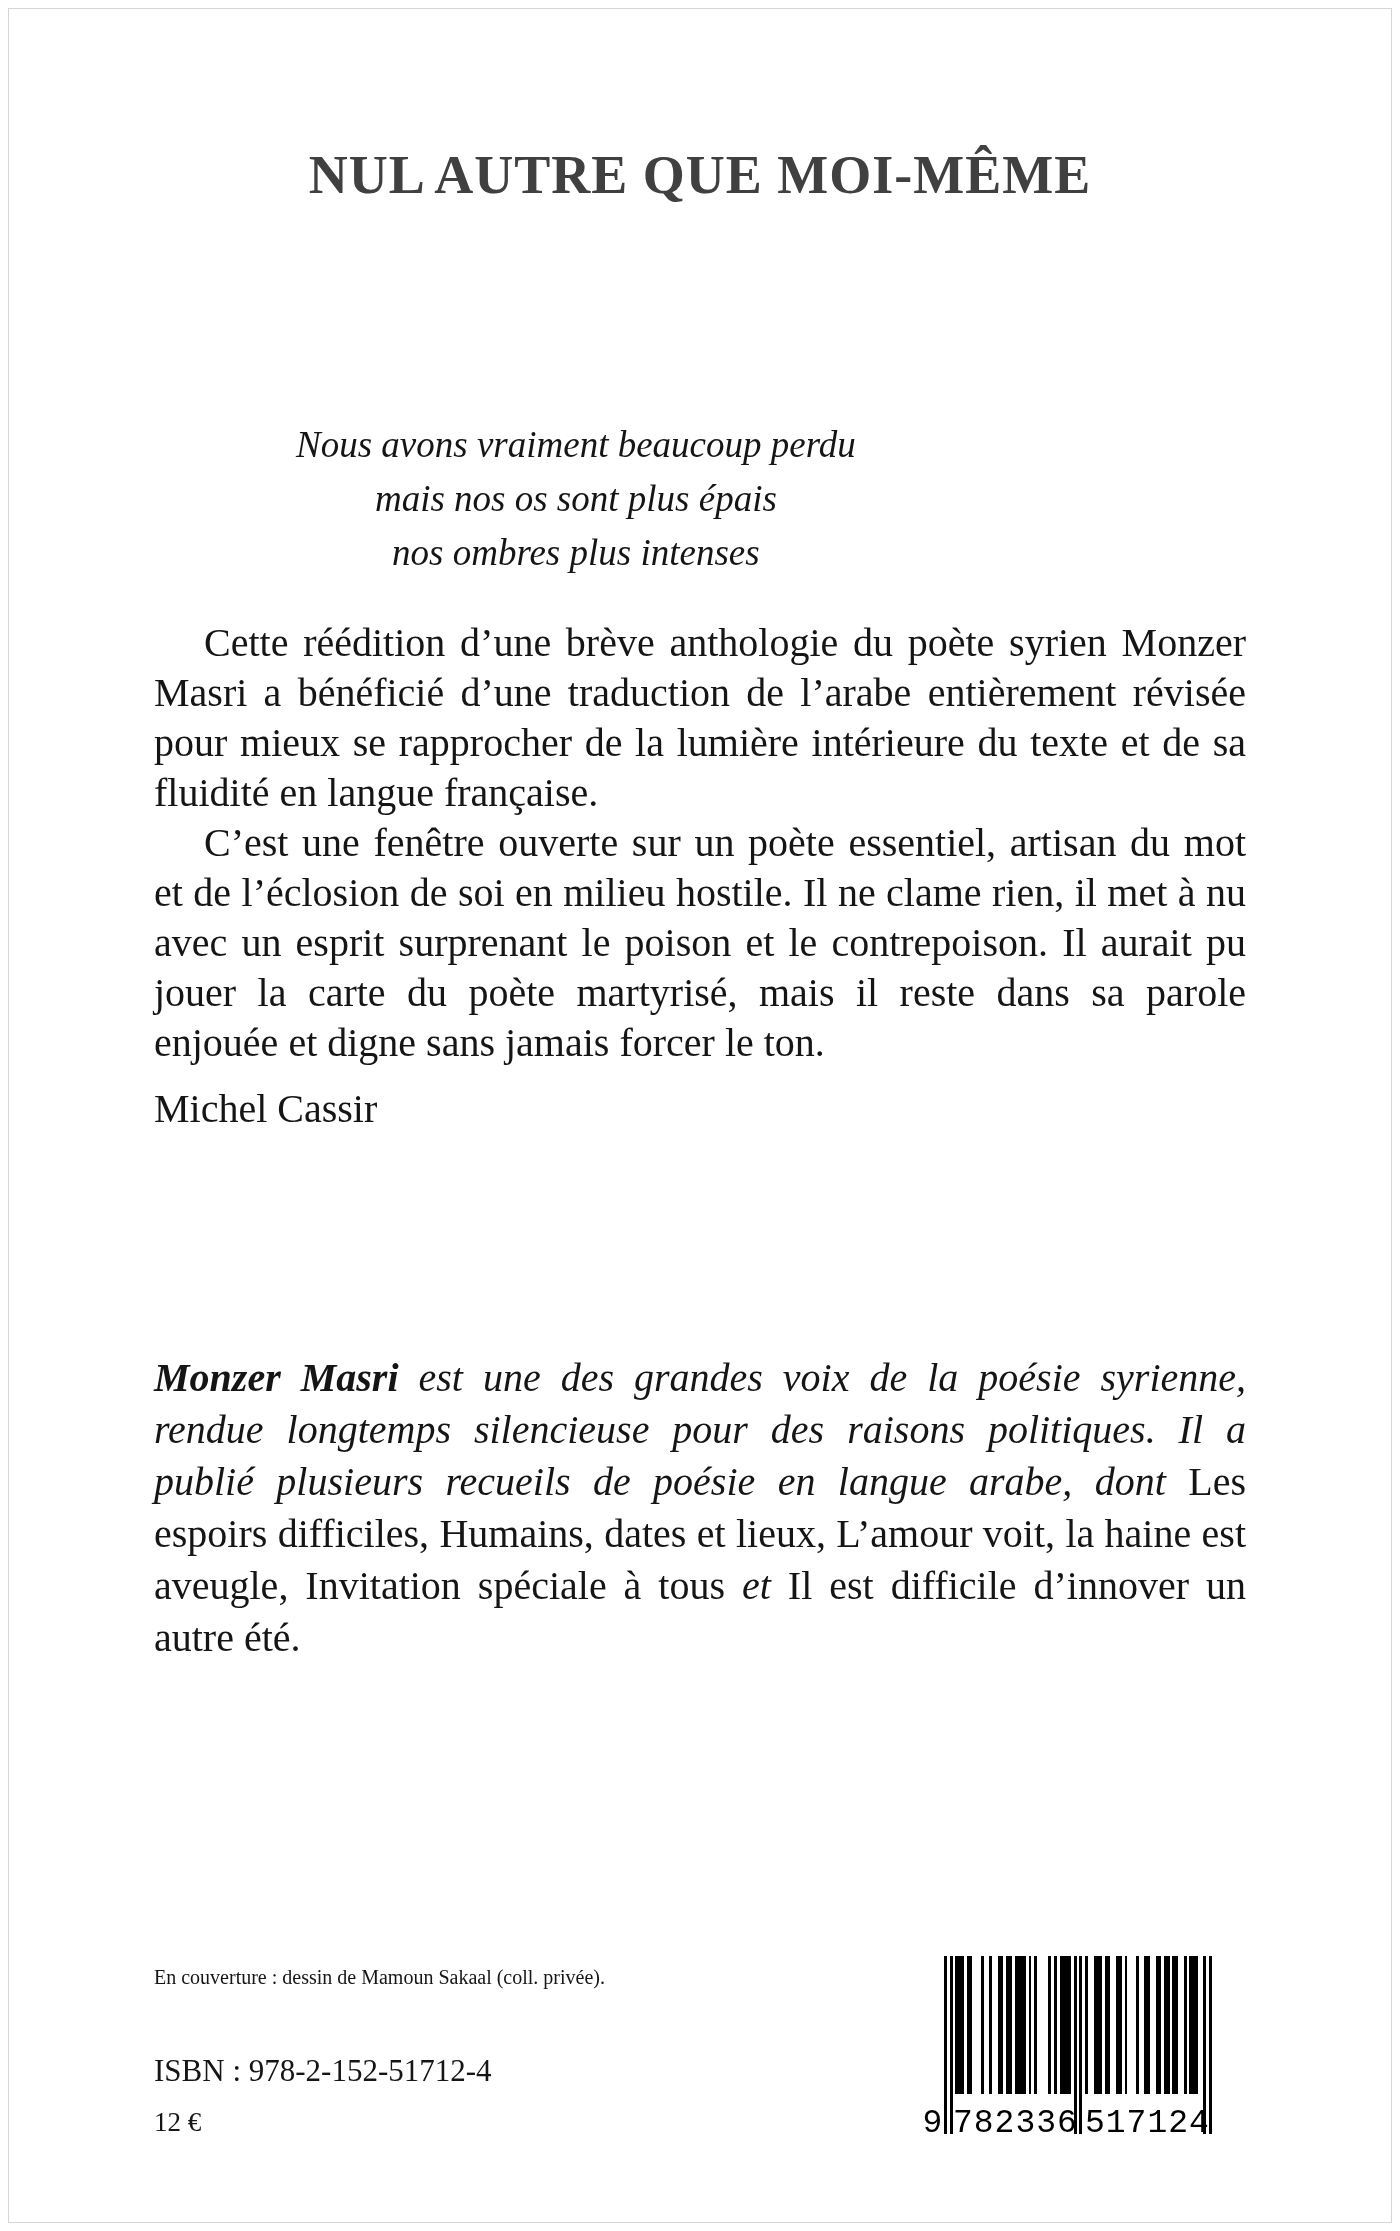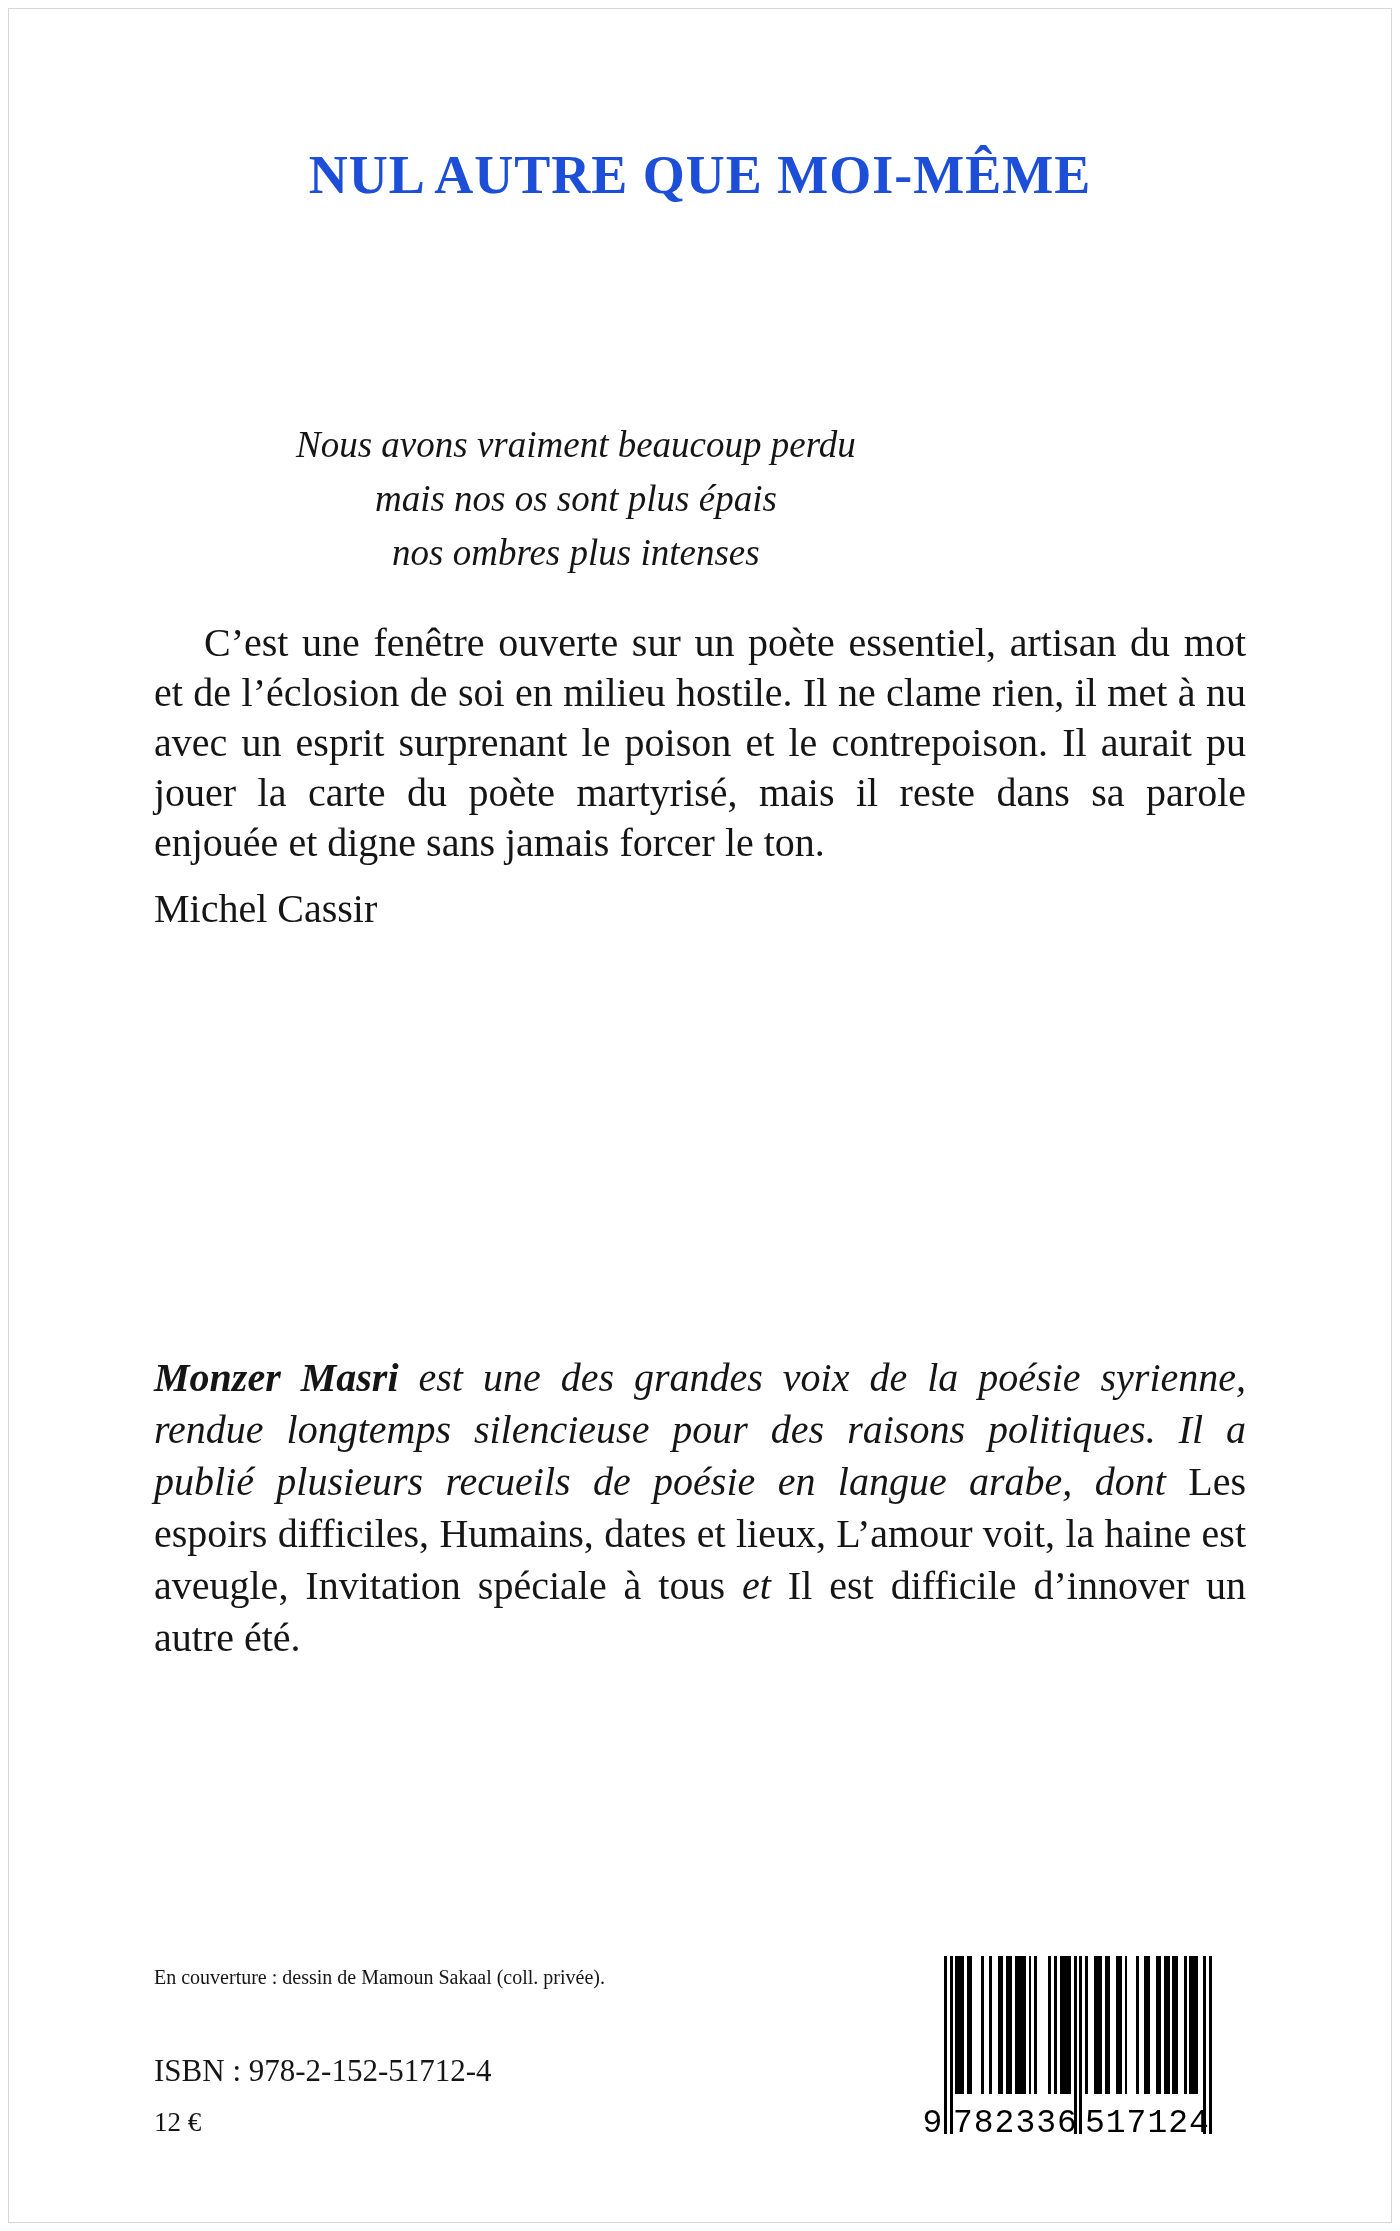--- a/index.html
+++ b/index.html
@@ -129,29 +129,30 @@
   .bc-first { left: -8px; width: 22px; }
   .bc-g1 { left: 23px; width: 118px; text-align: right; }
   .bc-g2 { left: 155px; width: 118px; margin-top: 44px; }
 </style>
 </head>
 <body>
 
 <div class="page">
   <div class="frame"></div>
 
-  <h1 class="title" style="color: #1d4ed8;">NUL AUTRE QUE MOI-MÊME</h1>
+  <h1 class="title" style="color: #404040;">NUL AUTRE QUE MOI-MÊME</h1>
 
   <div class="epigraph">
     <div class="ep-line">Nous avons vraiment beaucoup perdu</div>
     <div class="ep-line">mais nos os sont plus épais</div>
     <div class="ep-line">nos ombres plus intenses</div>
   </div>
 
   <div class="body-text">
+    <p>Cette réédition d’une brève anthologie du poète syrien Monzer Masri a bénéficié d’une traduction de l’arabe entièrement révisée pour mieux se rapprocher de la lumière intérieure du texte et de sa fluidité en langue française.</p>
     <p>C’est une fenêtre ouverte sur un poète essentiel, artisan du mot et de l’éclosion de soi en milieu hostile. Il ne clame rien, il met à nu avec un esprit surprenant le poison et le contrepoison. Il aurait pu jouer la carte du poète martyrisé, mais il reste dans sa parole enjouée et digne sans jamais forcer le ton.</p>
     <div class="attribution">Michel Cassir</div>
   </div>
 
   <p class="bio"><span class="seg-bold-italic">Monzer Masri</span><span class="seg-italic"> est une des grandes voix de la poésie syrienne, rendue longtemps silencieuse pour des raisons politiques. Il a publié plusieurs recueils de poésie en langue arabe, dont </span><span class="seg-roman">Les espoirs difficiles, Humains, dates et lieux, L’amour voit, la haine est aveugle, Invitation spéciale à tous</span><span class="seg-italic"> et </span><span class="seg-roman">Il est difficile d’innover un autre été.</span></p>
 
   <div class="cover-credit">En couverture : dessin de Mamoun Sakaal (coll. privée).</div>
   <div class="isbn">ISBN : 978-2-152-51712-4</div>
   <div class="price">12 €</div>
 

